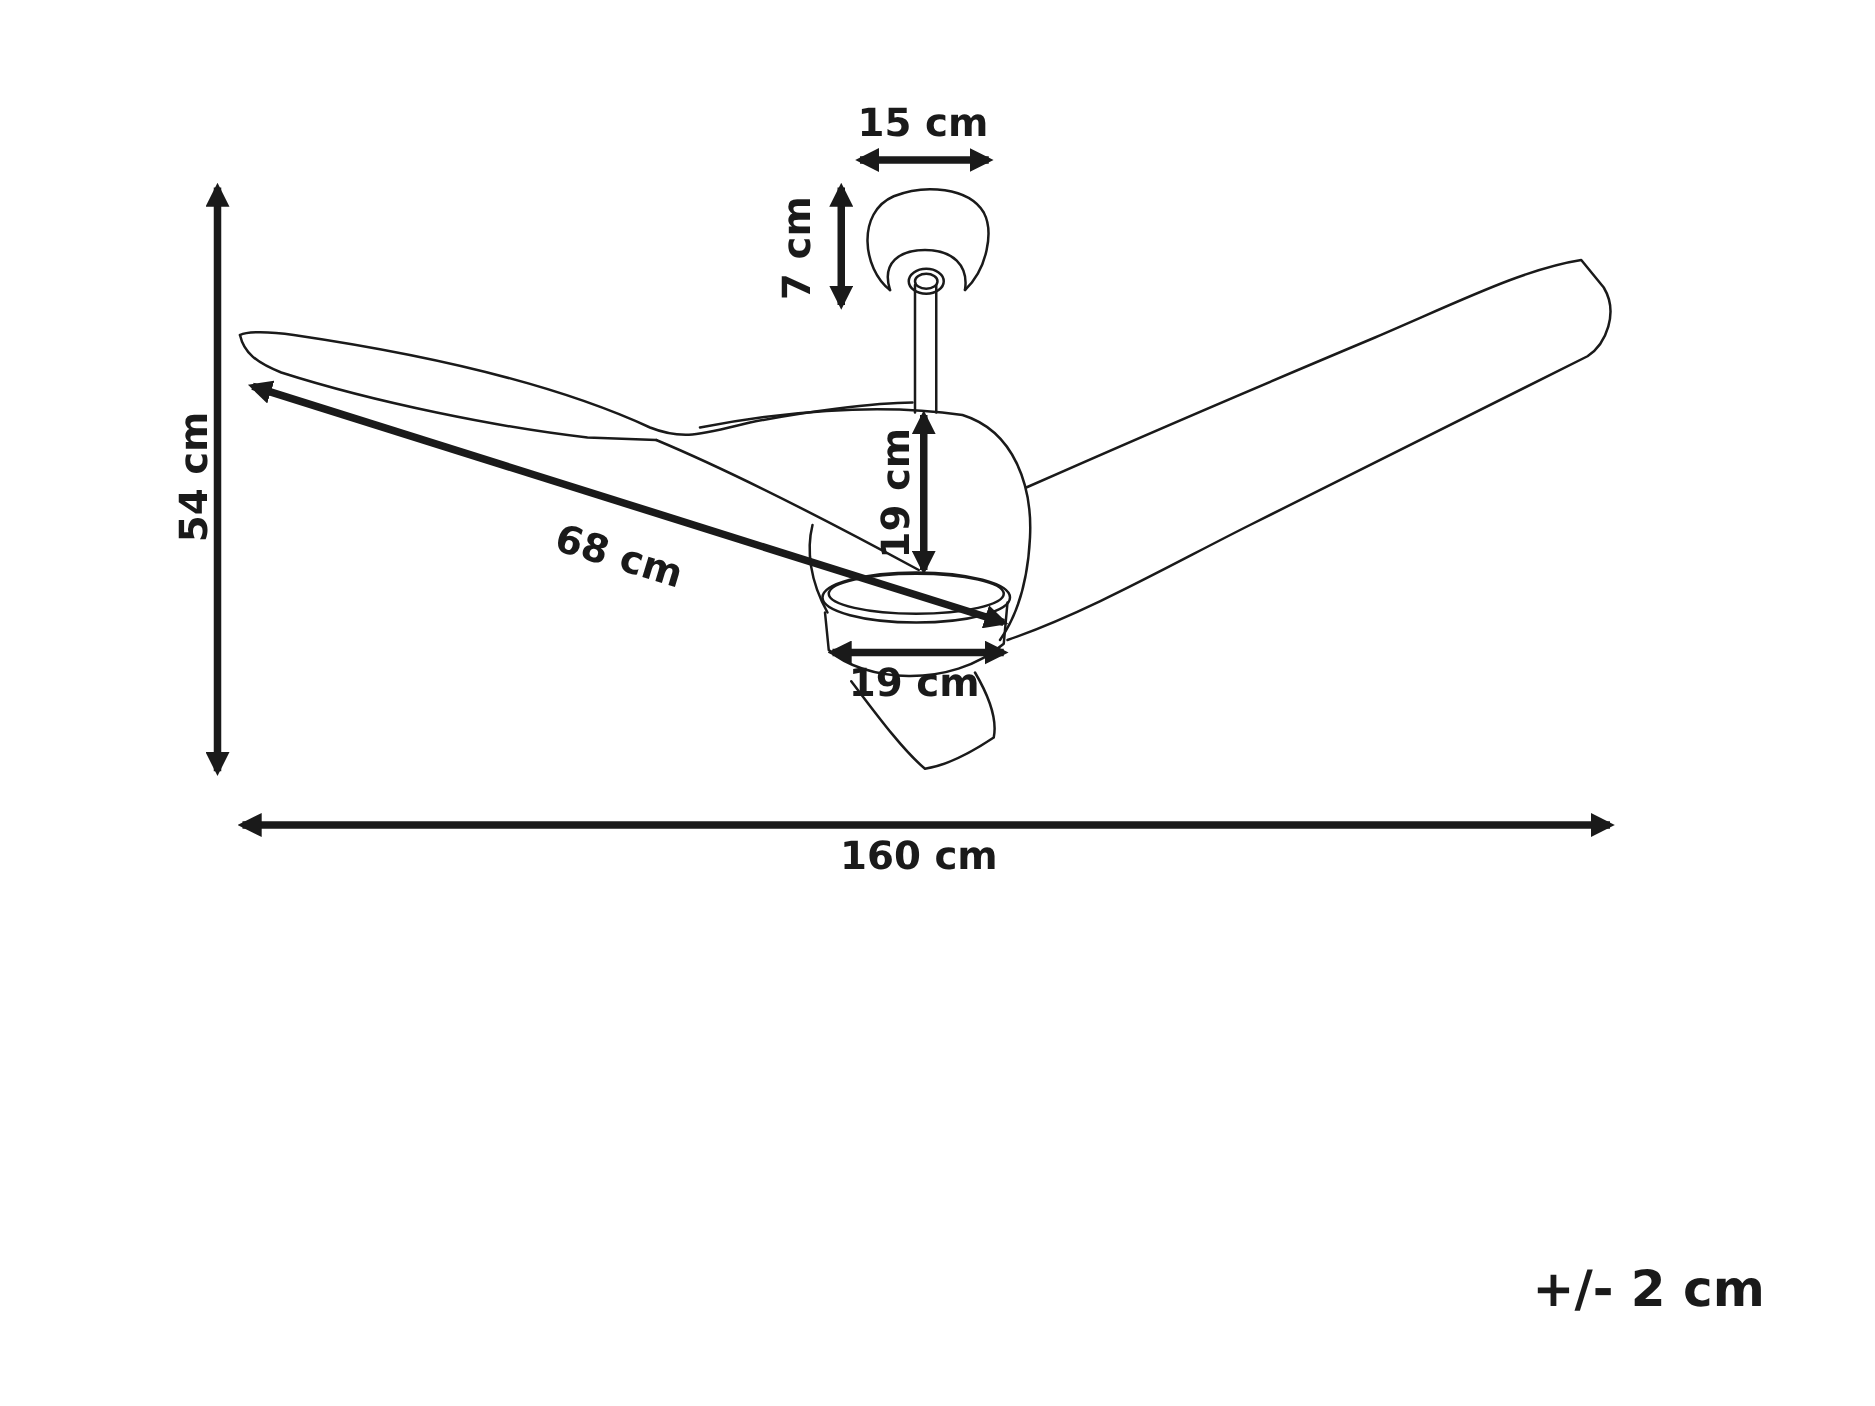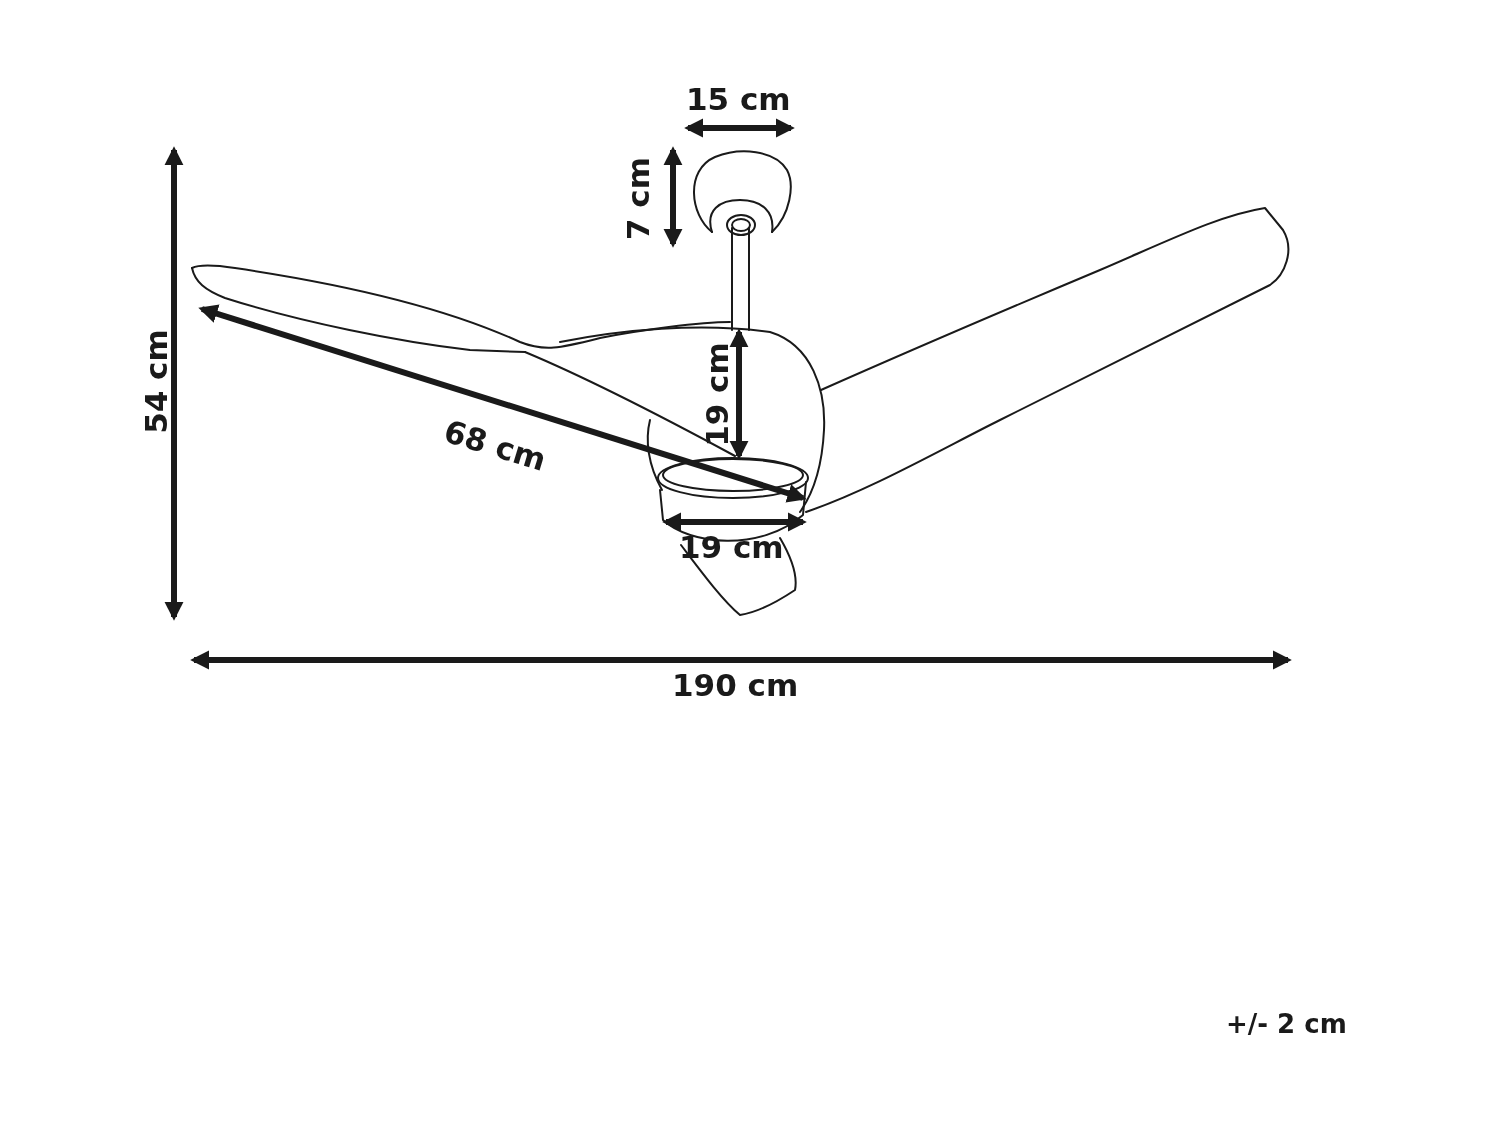--- a/index.html
+++ b/index.html
@@ -1,20 +1,20 @@
 <!DOCTYPE html>
 <html><head>
   <meta charset="utf-8">
   <style>
     html, body { margin: 0; padding: 0; background: #ffffff; }
     body { width: 1500px; height: 1125px; position: relative; overflow: hidden; }
     .canvas { position: absolute; left: 0; top: 0; width: 1500px; height: 1125px; }
     svg { position: absolute; left: 0; top: 0; }
     .lbl { position: absolute; font-family: "DejaVu Sans", sans-serif; font-weight: bold; color: #1a1a1a; white-space: nowrap; font-size: 31px; line-height: 1; }
-    .tol { position: absolute; font-family: "DejaVu Sans", sans-serif; font-weight: bold; color: #1a1a1a; font-size: 26px; white-space: nowrap; }
+    .tol { position: absolute; font-family: "DejaVu Sans", sans-serif; font-weight: bold; color: #1a1a1a; font-size: 40px; white-space: nowrap; }
   </style>
 </head>
 <body>
 
 <div class="canvas">
   <svg width="1500" height="1125" viewBox="0 0 1500 1125">
     <defs>
       <marker id="ah" viewBox="0 0 10 10" refX="8" refY="5" markerWidth="3.2" markerHeight="3.2" orient="auto-start-reverse">
         <path d="M0,0 L10,5 L0,10 z" fill="#1a1a1a"></path>
       </marker>
@@ -70,16 +70,16 @@
       <line x1="194" y1="660" x2="1288" y2="660" marker-start="url(#ah)" marker-end="url(#ah)"></line>
     </g>
   </svg>
 
   <div class="lbl" style="left:686px; top:84px;">15 cm</div>
   <div class="lbl" style="left:597px; top:183px; transform: rotate(-90deg); transform-origin: center;">7 cm</div>
   <div class="lbl" style="left:104px; top:366px; transform: rotate(-90deg); transform-origin: center;">54 cm</div>
   <div class="lbl" style="left:445px; top:415px; transform: rotate(17deg); transform-origin: left center;">68 cm</div>
   <div class="lbl" style="left:665px; top:379px; transform: rotate(-90deg); transform-origin: center;">19 cm</div>
   <div class="lbl" style="left:679px; top:532px;">19 cm</div>
-  <div class="lbl" style="left:672px; top:670px;">190 cm</div>
+  <div class="lbl" style="left:672px; top:670px;">160 cm</div>
 
   <div class="tol" style="left:1226px; top:1009px;">+/- 2 cm</div>
 </div>
 
 </body></html>

